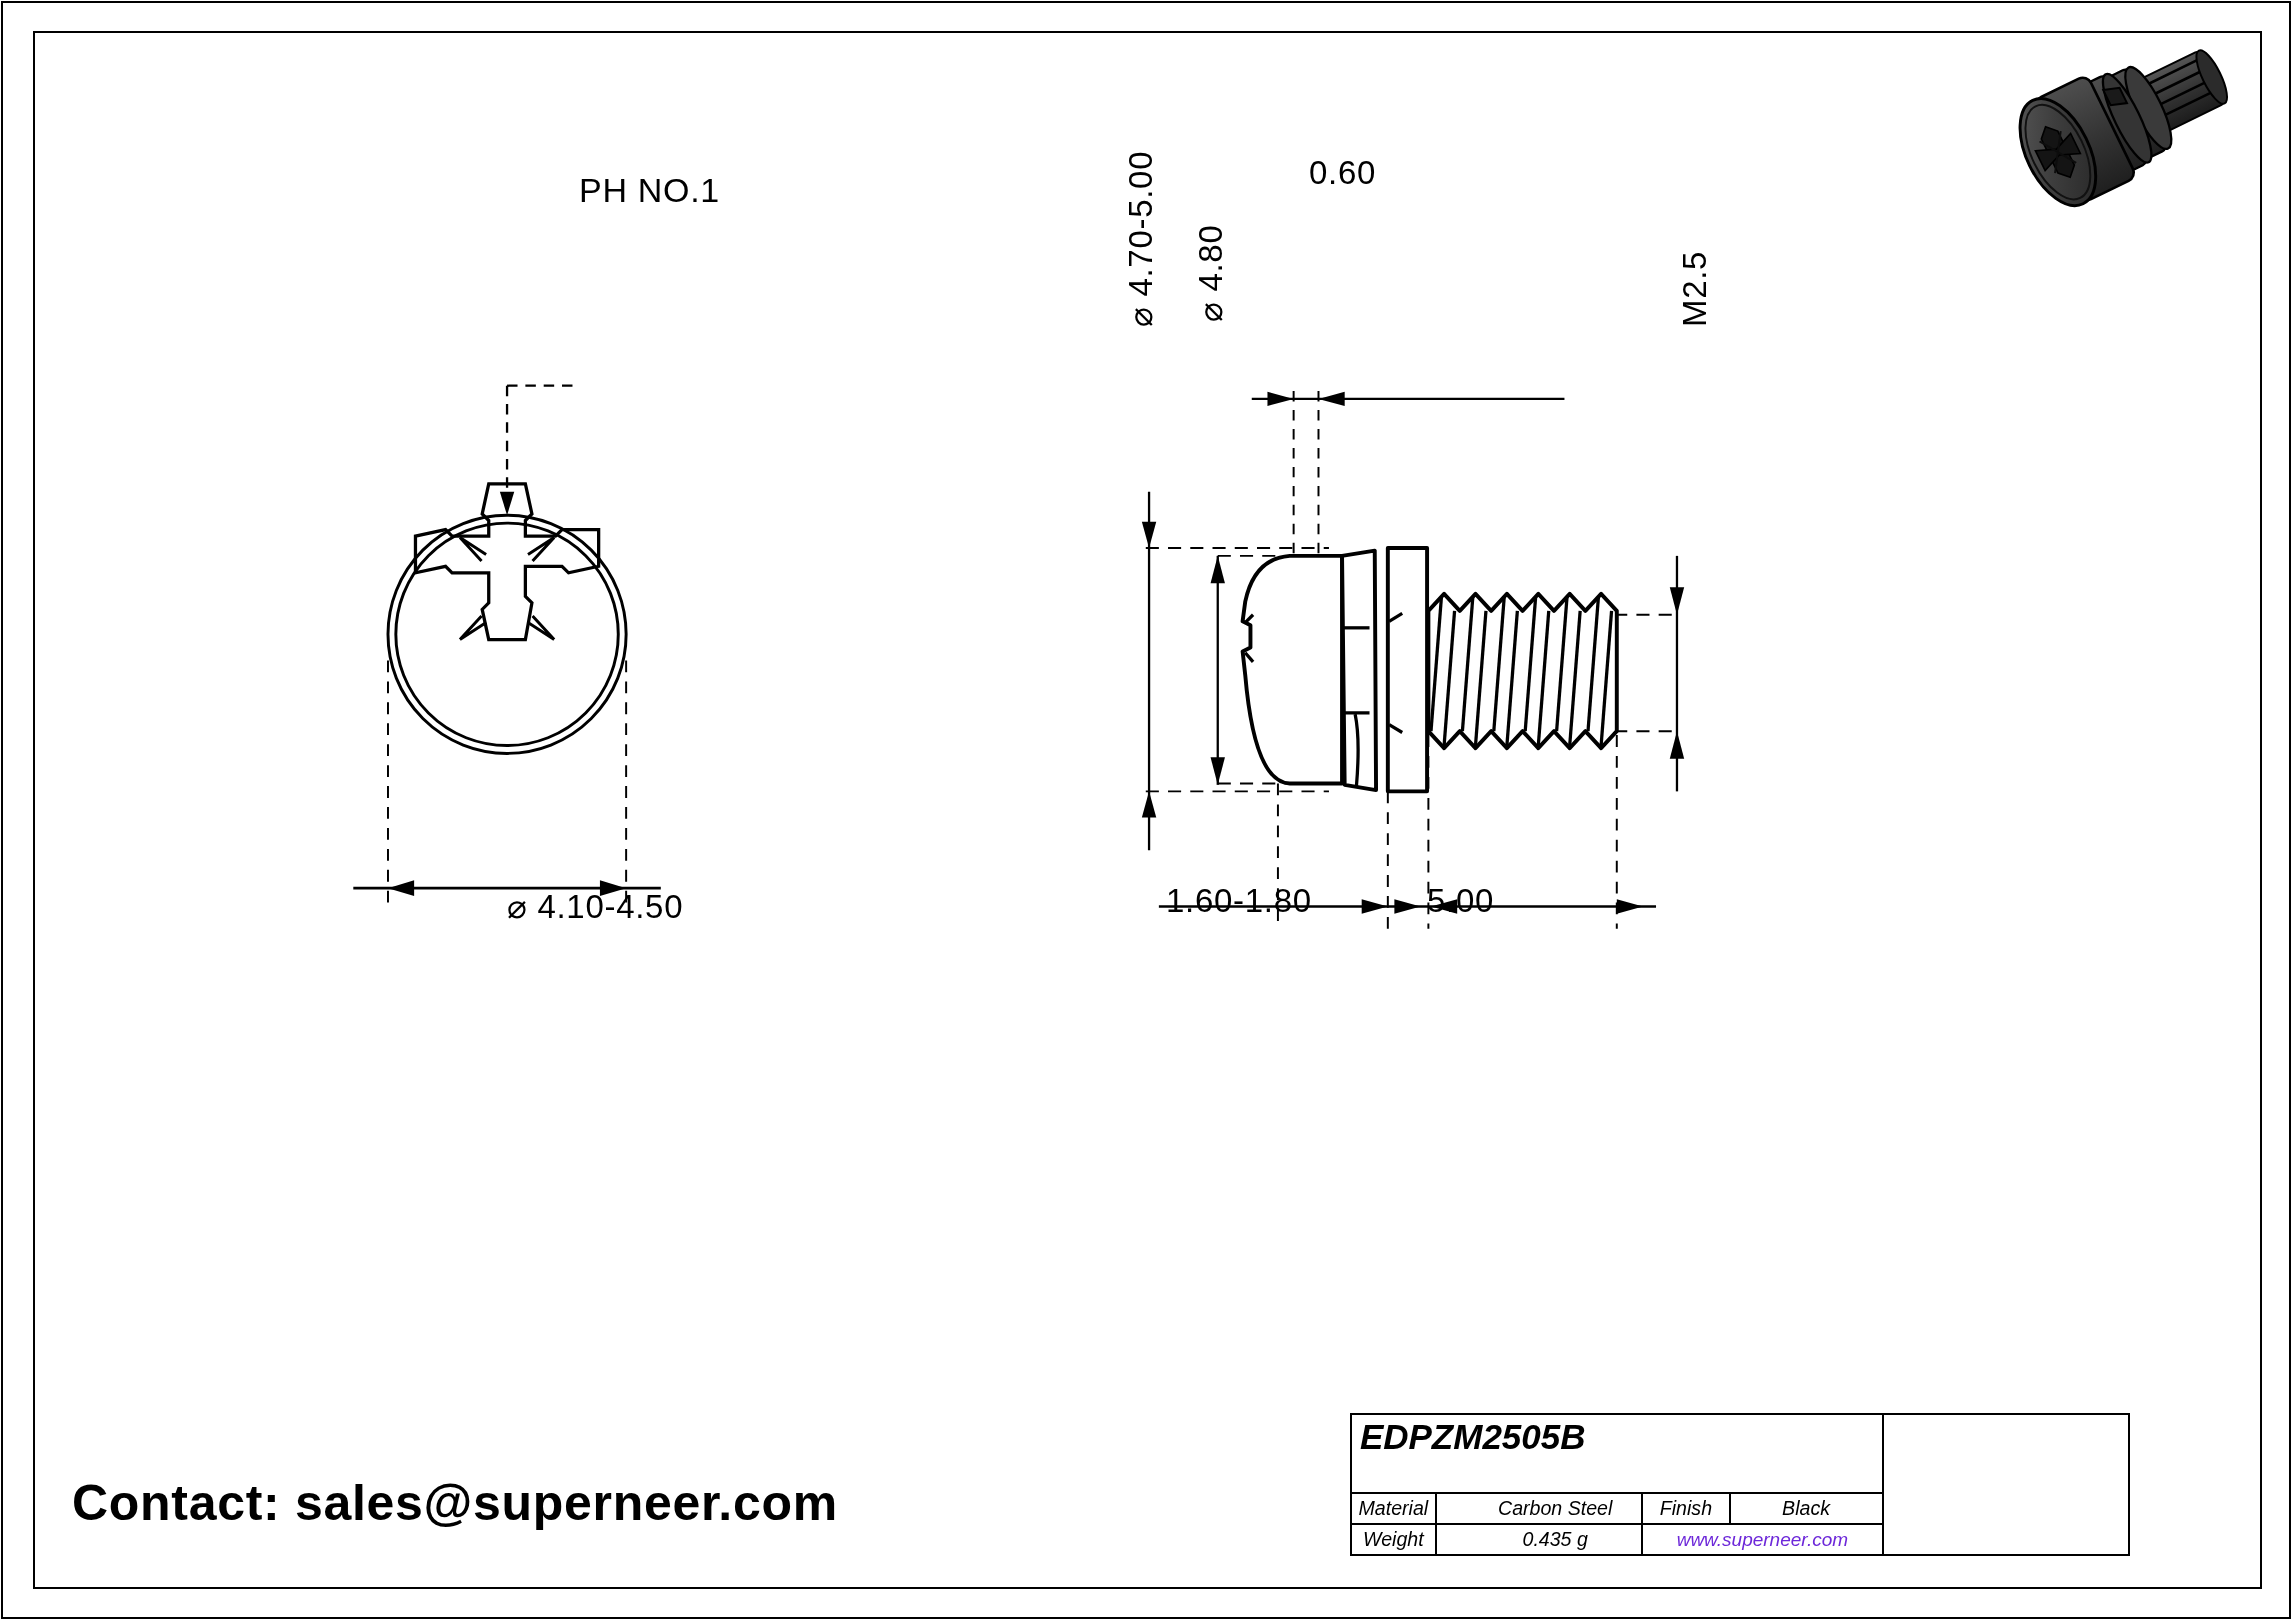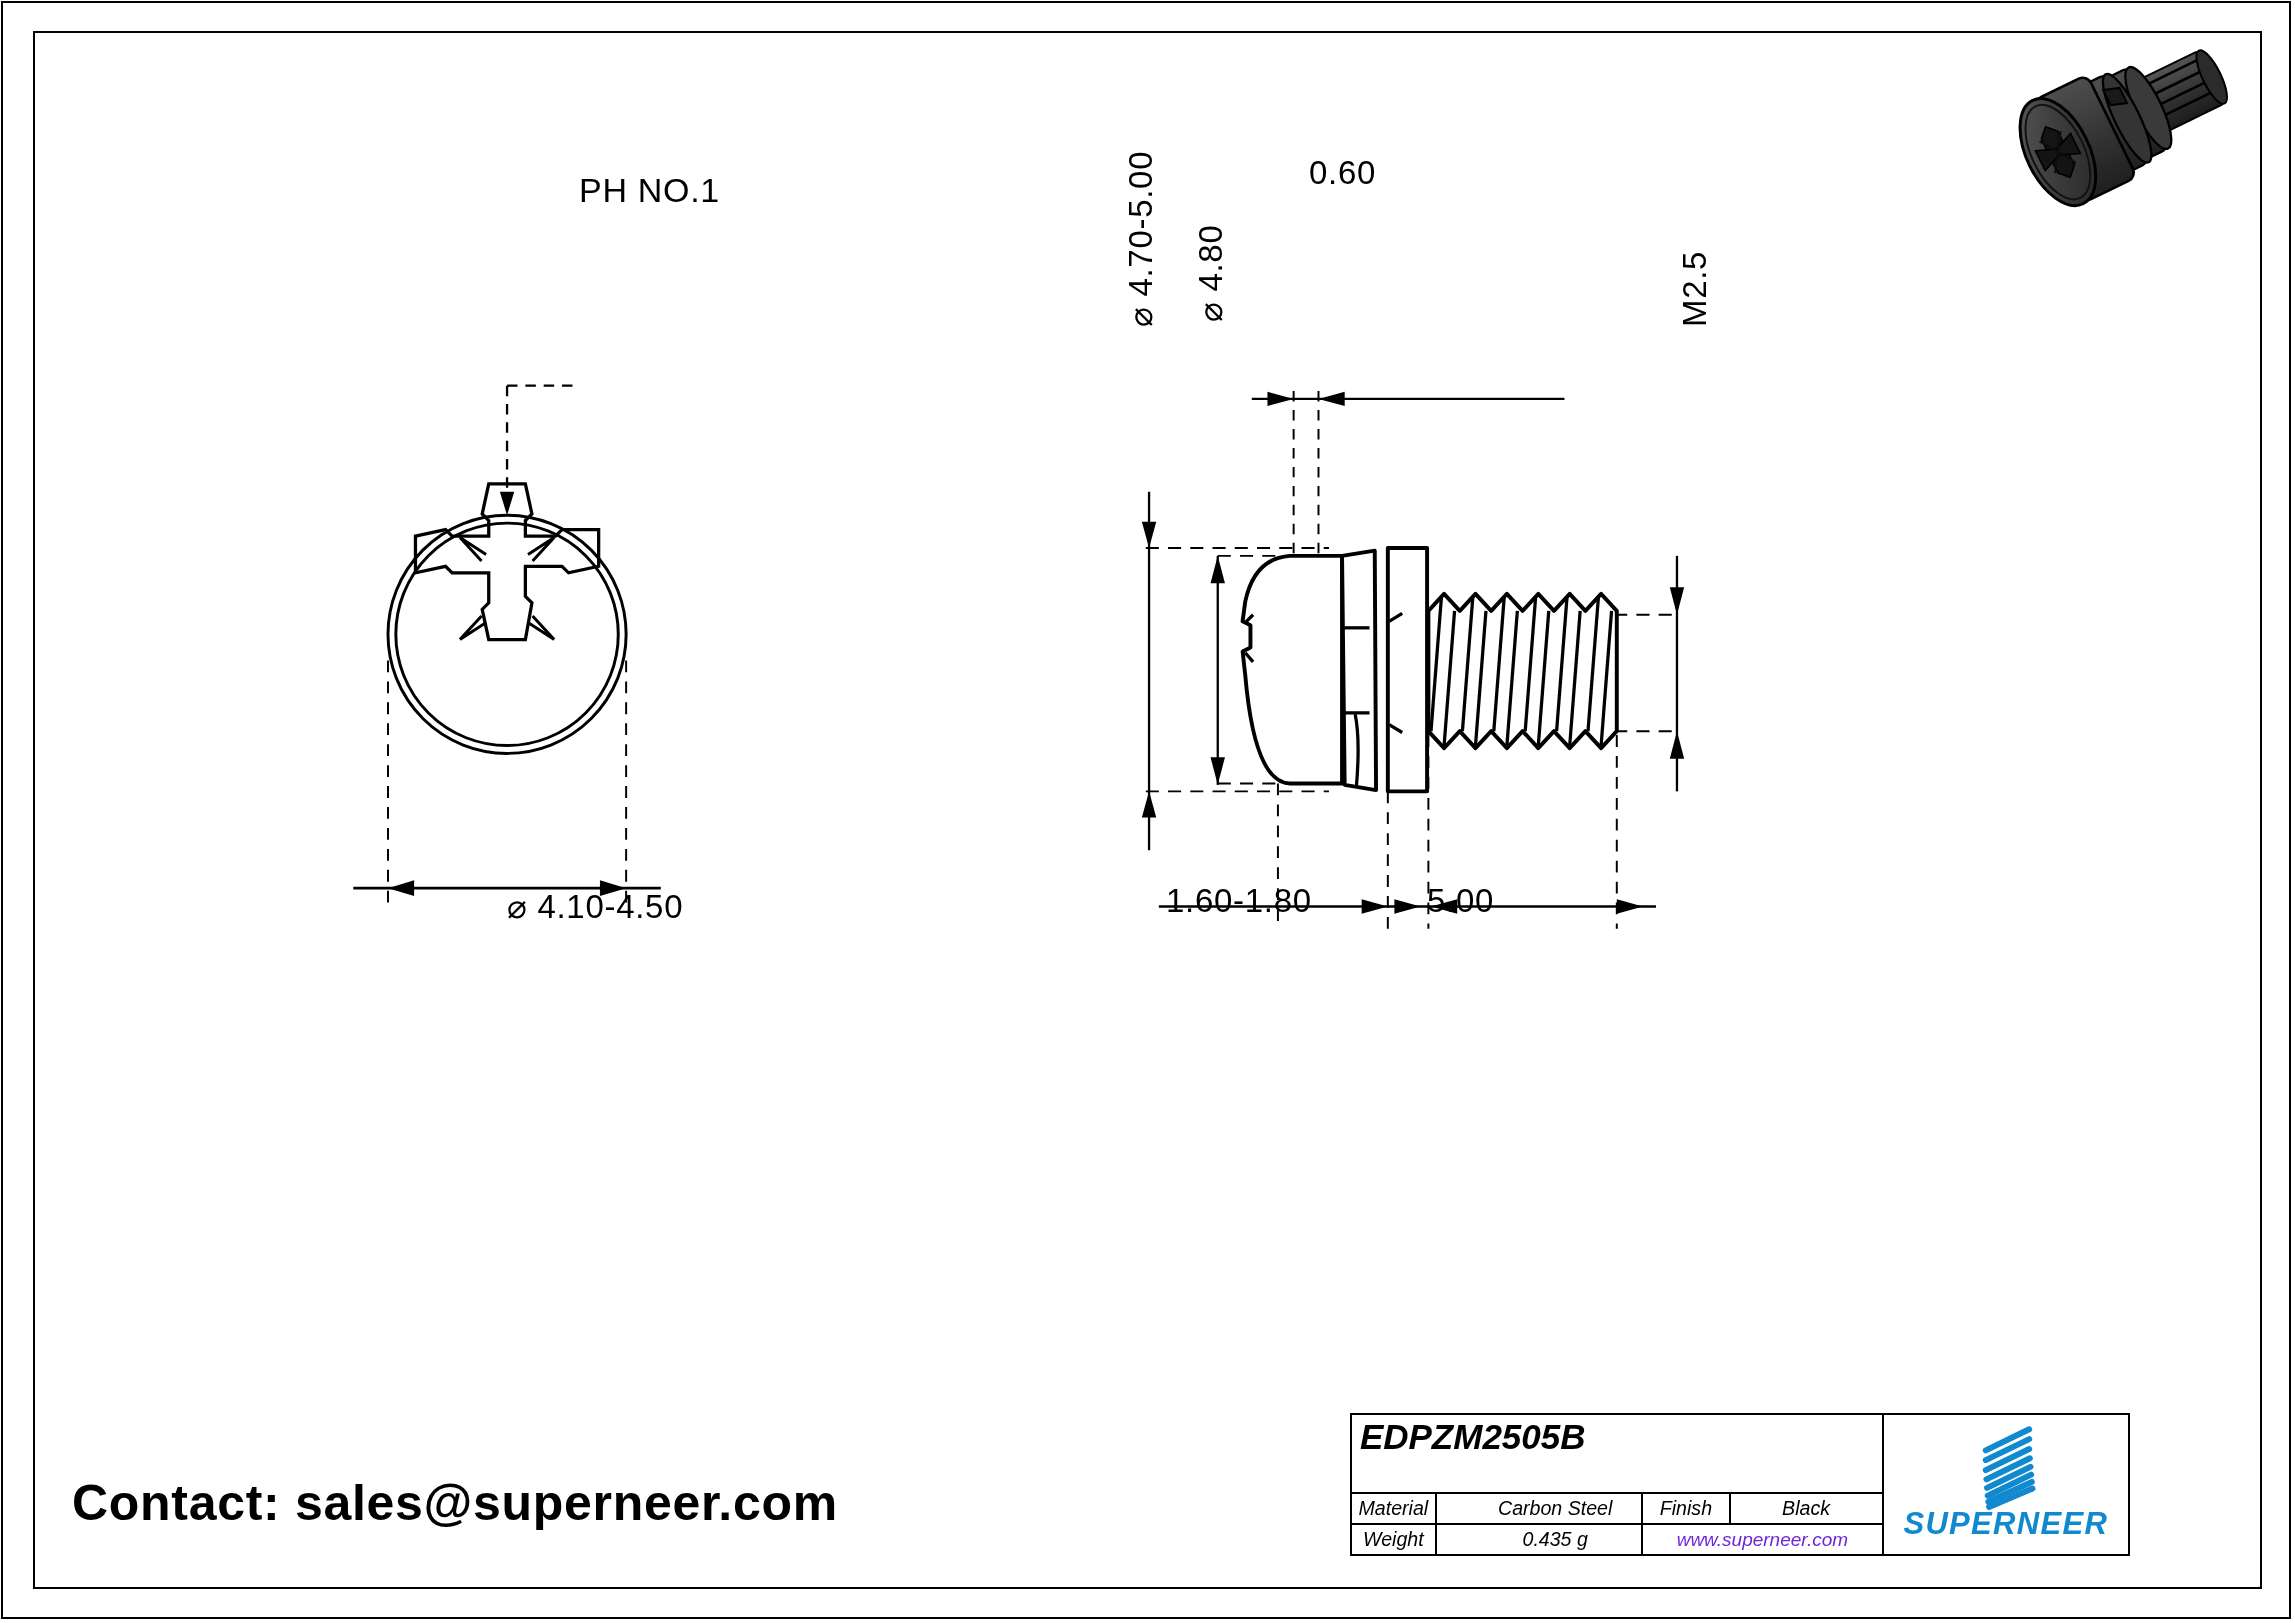--- a/index.html
+++ b/index.html
@@ -303,31 +303,14 @@
         <div class="tb-cell c-val2">Black</div>
       </div>
       <div class="tb-row">
         <div class="tb-cell c-lab">Weight</div>
         <div class="tb-cell c-val">0.435 g</div>
         <div class="tb-cell c-web">www.superneer.com</div>
       </div>
     </div>
   </div>
 
-  <div class="tb-right">
-    <div class="logo-mark">
-      <svg width="79" height="79" viewBox="0 0 120 120">
-        <g stroke="#1089CE" stroke-width="9" stroke-linecap="round" fill="none">
-          <line x1="30" y1="40" x2="96" y2="8"></line>
-          <line x1="30" y1="55" x2="96" y2="23"></line>
-          <line x1="30" y1="70" x2="96" y2="38"></line>
-          <line x1="31" y1="84" x2="97" y2="52"></line>
-          <line x1="32" y1="97" x2="98" y2="65"></line>
-          <line x1="33" y1="109" x2="99" y2="77"></line>
-          <line x1="34" y1="118" x2="100" y2="88"></line>
-          <line x1="35" y1="126" x2="101" y2="98"></line>
-        </g>
-      </svg>
-    </div>
-    <div class="logo-word">SUPERNEER</div>
-  </div>
 </div>
 
 
 </body></html>

